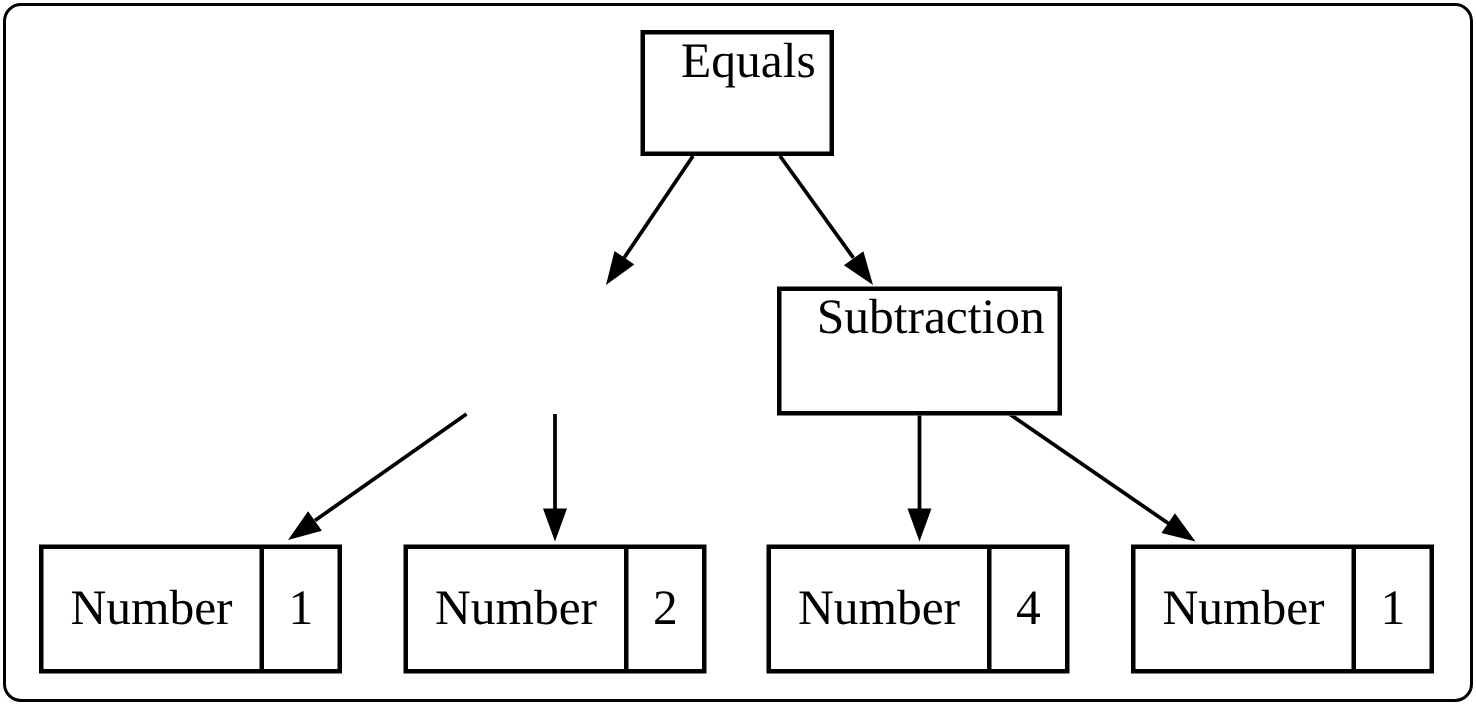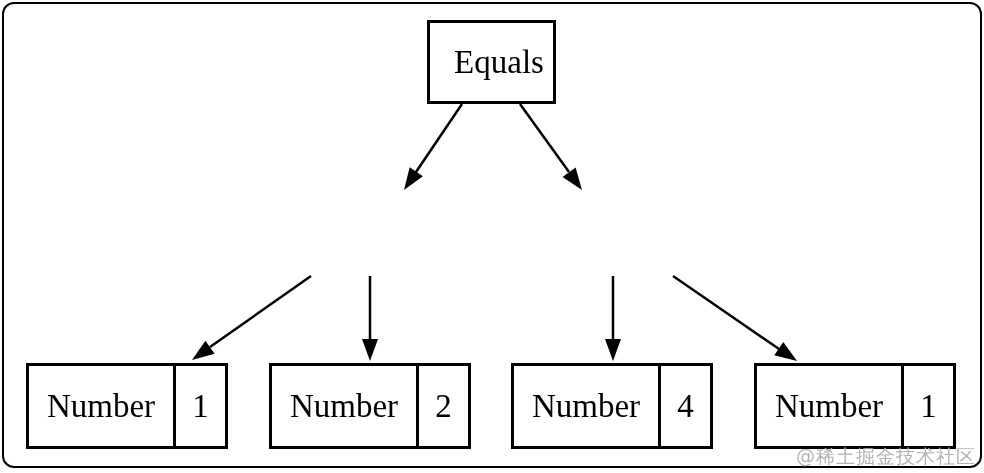--- a/index.html
+++ b/index.html
@@ -16,21 +16,21 @@
     position: absolute; left: 2px; top: 2px; right: 2px; bottom: 5px;
     border: 2.5px solid #000000; border-radius: 12px;
     pointer-events: none;
   }
   .edges {
     position: absolute; left: 0; top: 0; width: 984px; height: 473px;
     pointer-events: none;
   }
   .node {
     position: absolute; background: #ffffff; border: 3px solid #000000;
-    display: flex; align-items: center; justify-content: center;
+    display: flex; justify-content: center;
     font-size: 33px; color: #000000; white-space: nowrap; padding-left: 15px;
   }
   .node-equals      { left: 427px; top: 20px;  width: 129px; height: 84px; }
   .node-addition    { left: 292px; top: 191px; width: 156px; height: 86px; }
   .node-subtraction { left: 518px; top: 191px; width: 190px; height: 86px; }
   .leaf {
     position: absolute; top: 363px; width: 202px; height: 86px;
     background: #ffffff; border: 3px solid #000000;
     display: flex; align-items: stretch;
     font-size: 33px; color: #000000;
@@ -90,20 +90,23 @@
       <line x1="673" y1="276" x2="779" y2="349" stroke="#000" stroke-width="2.5"></line>
       <polygon points="797,361 774.3,355.3 783.3,342.1" fill="#000"></polygon>
     </g>
   </svg>
 
   <div class="node node-equals">
     <span>Equals</span>
   </div>
 
 
+  <div class="node node-subtraction">
+    <span>Subtraction</span>
+  </div>
 
   <div class="leaf leaf-1">
     <div class="cell-type">Number</div>
     <div class="cell-value">1</div>
   </div>
 
   <div class="leaf leaf-2">
     <div class="cell-type">Number</div>
     <div class="cell-value">2</div>
   </div>
@@ -113,15 +116,14 @@
     <div class="cell-value">4</div>
   </div>
 
   <div class="leaf leaf-4">
     <div class="cell-type">Number</div>
     <div class="cell-value">1</div>
   </div>
 
   <div class="frame"></div>
 
-  <div class="watermark">@稀土掘金技术社区</div>
 
 </div>
 
 </body></html>

